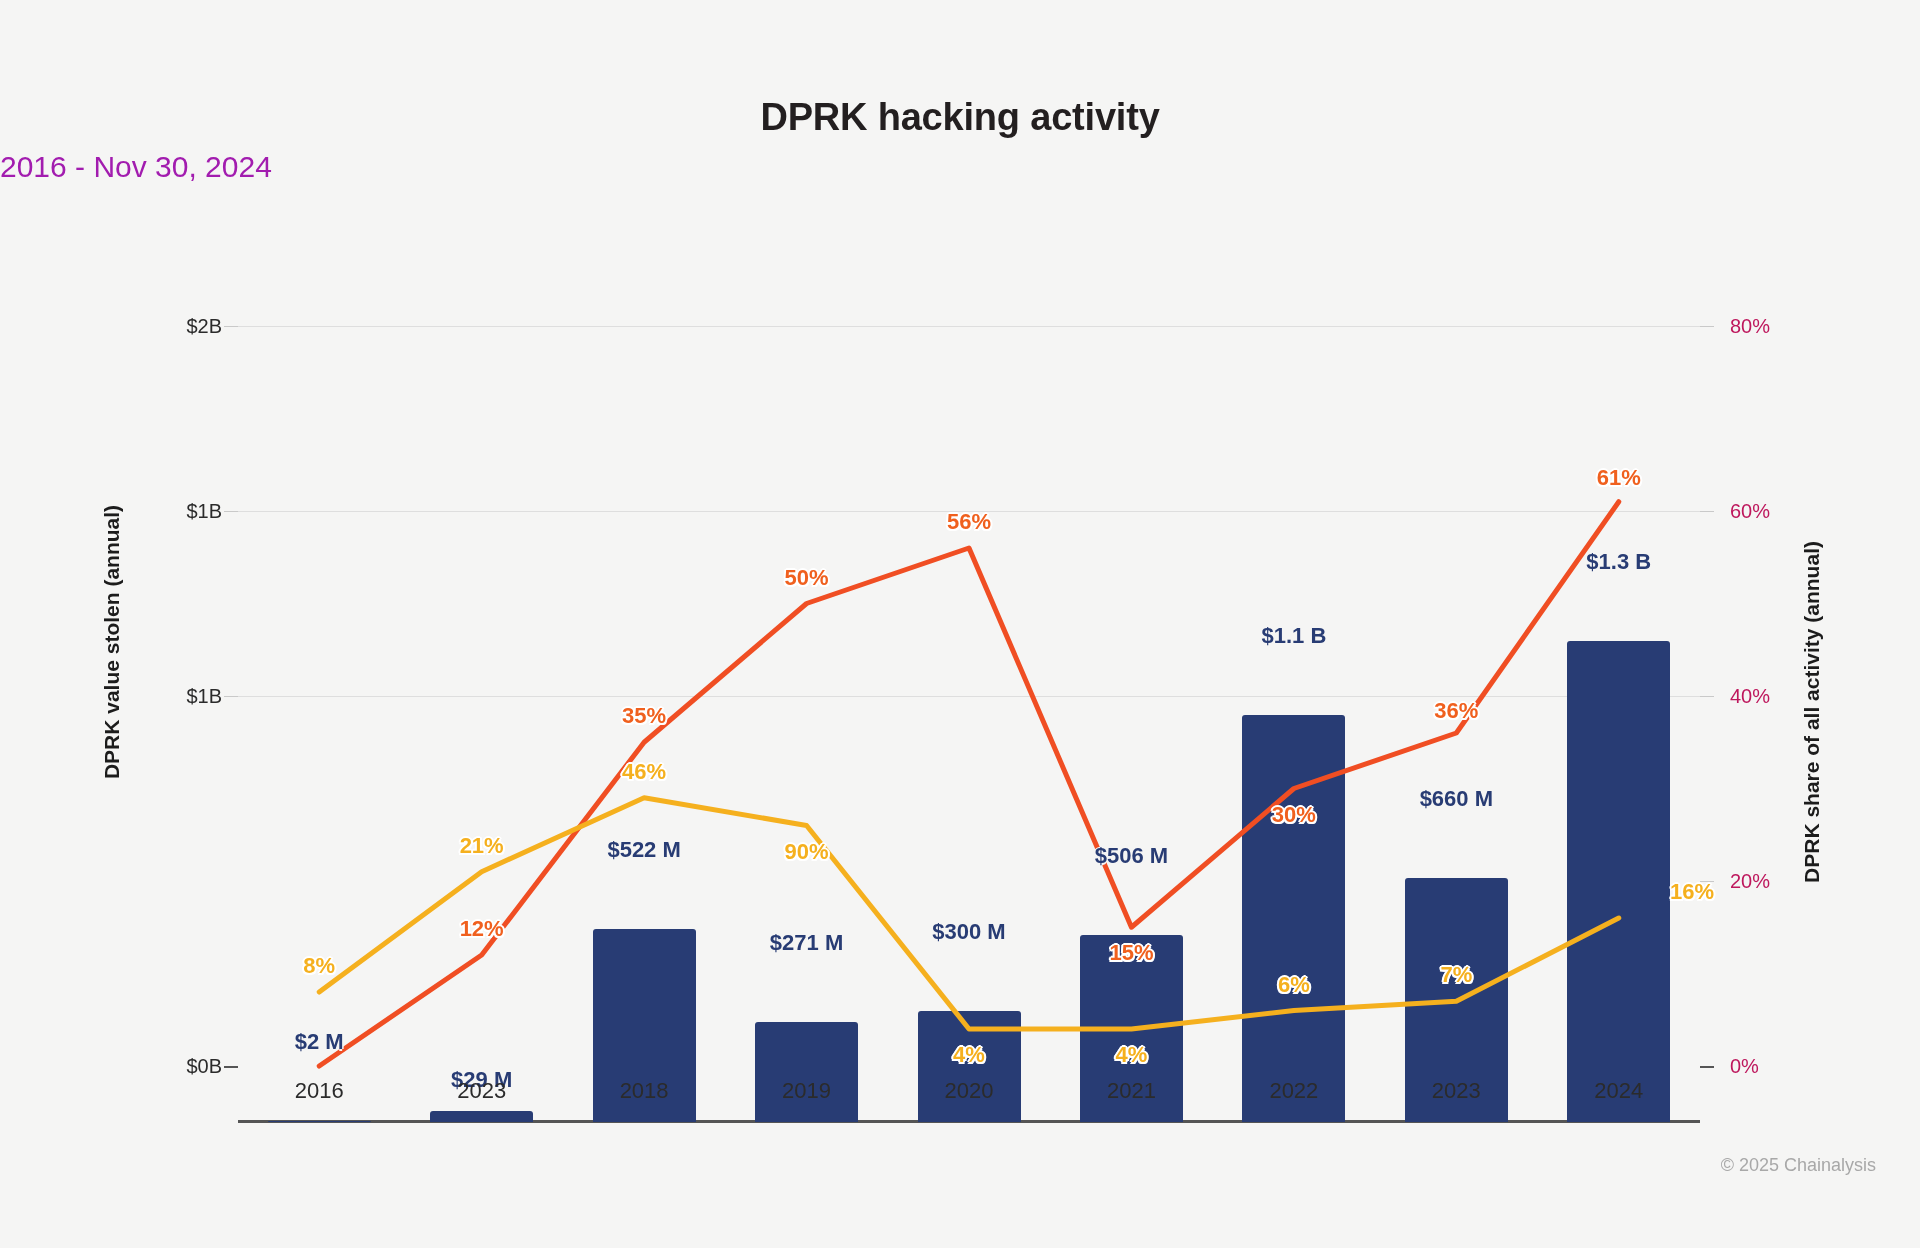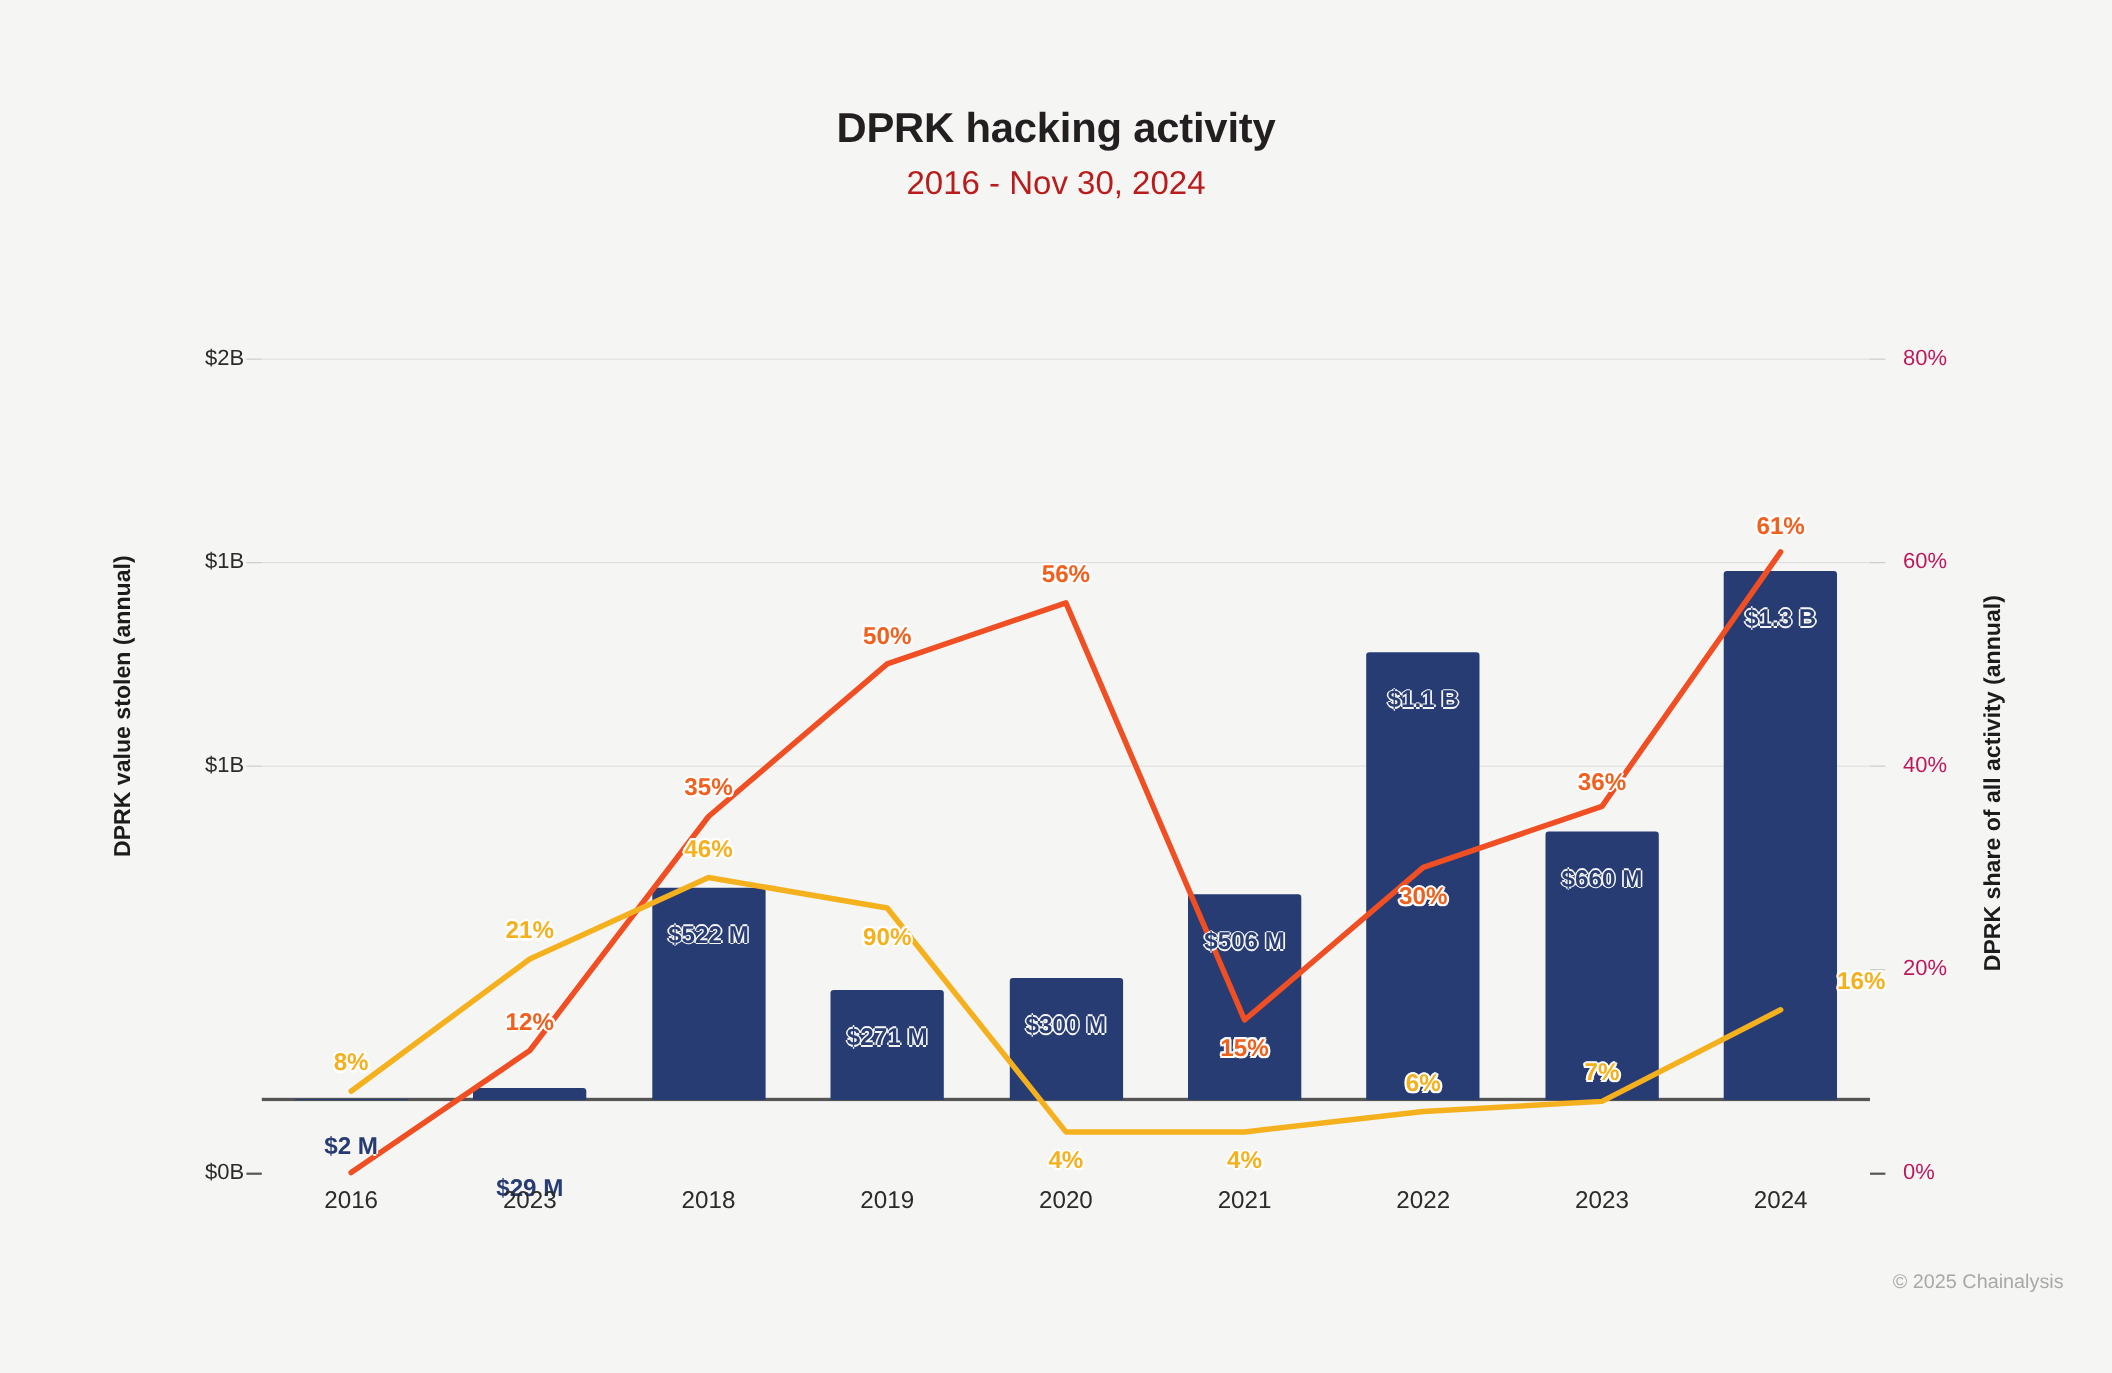--- a/index.html
+++ b/index.html
@@ -29,24 +29,24 @@
     font-size: 38px;
     font-weight: bold;
     color: #231f20;
     letter-spacing: -0.2px;
   }
   .subtitle {
     position: absolute;
     top: 150px;
     left: 0;
     width: 1920px;
-    text-align: center;
+    text-align: left;
     font-size: 30px;
     font-weight: 400;
-    color: #b91c1c;
+    color: #a21caf;
   }
 
   
   .legend {
     position: absolute;
     top: 255px;
     left: 0;
     width: 1920px;
     display: flex;
     justify-content: center;
@@ -75,21 +75,21 @@
   }
   .swatch-line.red { background: #f04e23; }
   .swatch-line.yellow { background: #f5b01e; }
 
   
   .plot {
     position: absolute;
     left: 238px;
     top: 326px;
     width: 1462px;
-    height: 674px;
+    height: 796px;
   }
 
   .gridline {
     position: absolute;
     left: 0;
     width: 100%;
     height: 1px;
     background: #dedede;
   }
   .axis-baseline {

